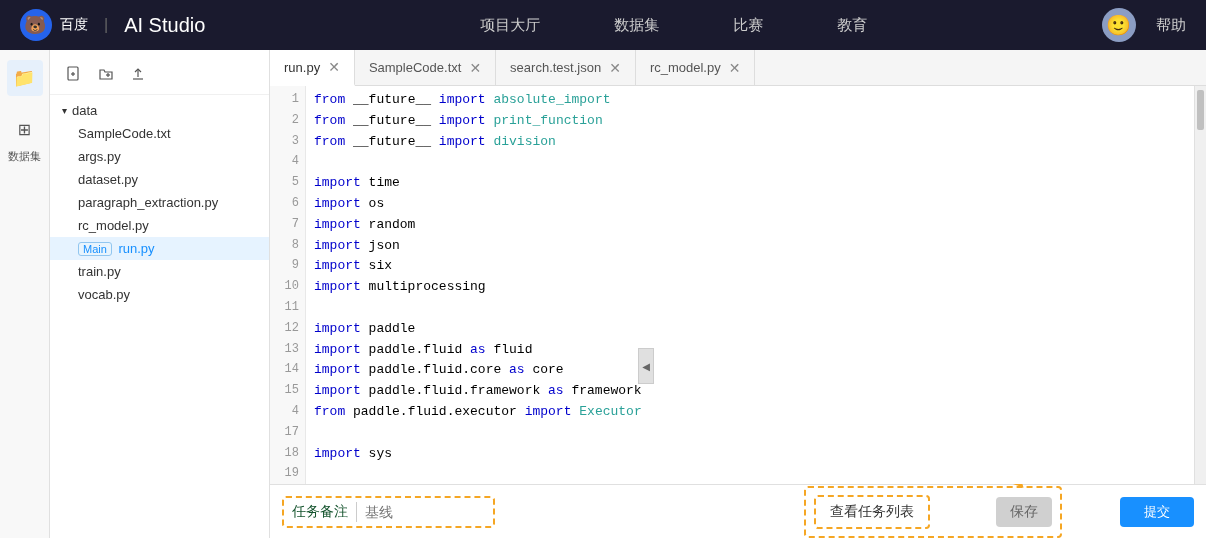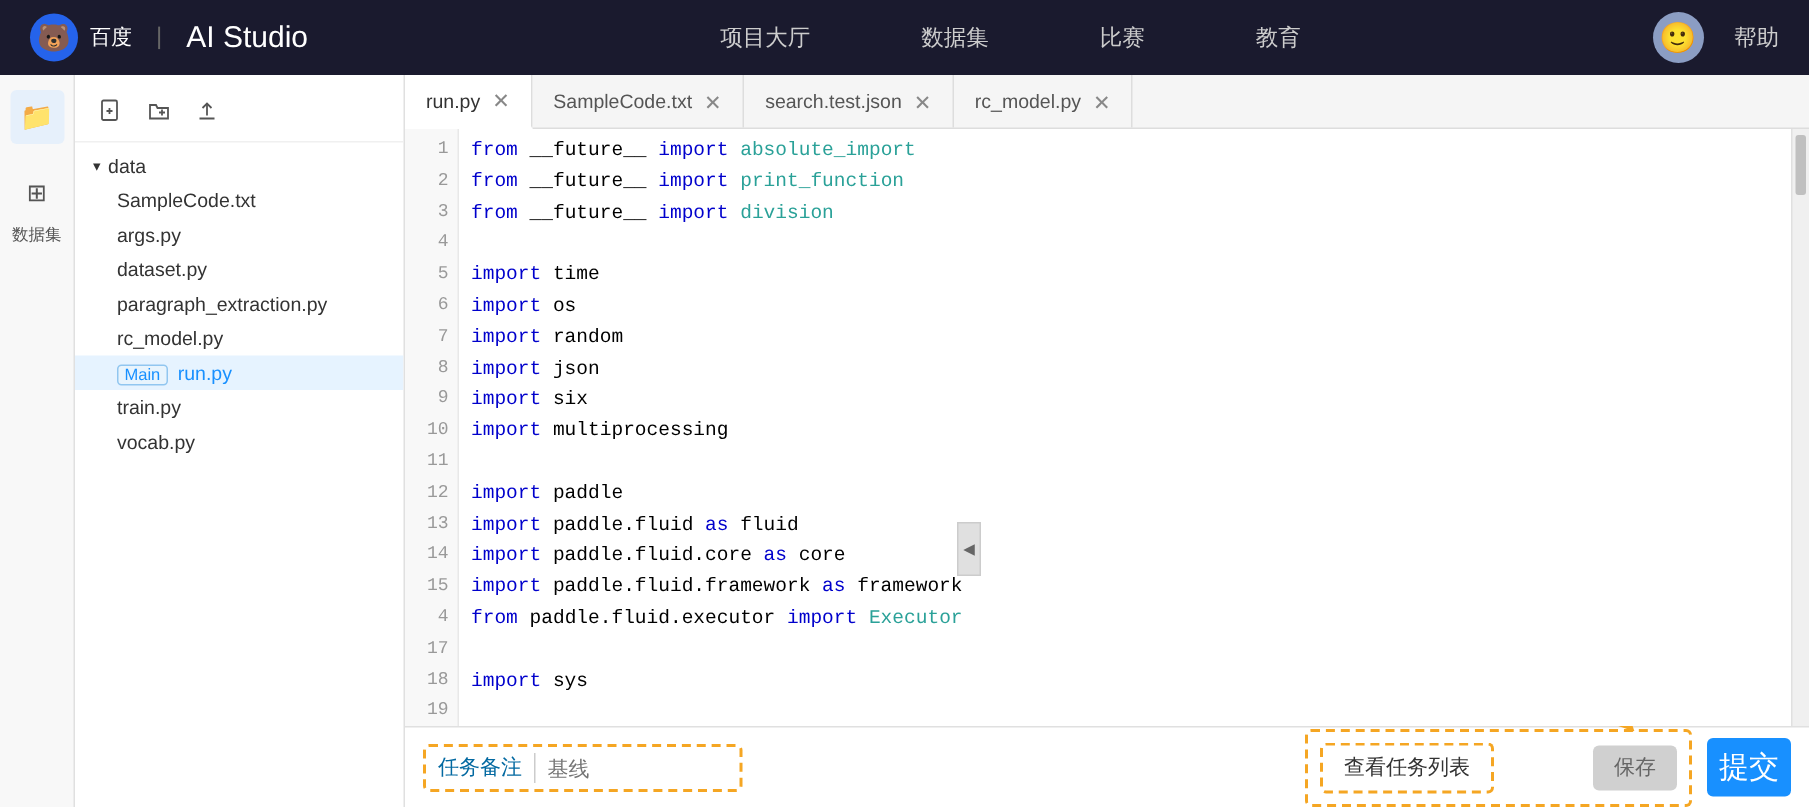--- a/index.html
+++ b/index.html
@@ -267,21 +267,21 @@
       display: flex;
       align-items: center;
       border: 2px dashed #f5a623;
       border-radius: 4px;
       padding: 4px 8px;
       gap: 8px;
       flex: 0 0 auto;
     }
     .task-note-label {
       font-size: 14px;
-      color: #0369a1;
+      color: #14532d;
       white-space: nowrap;
     }
     .baseline-input {
       border: none;
       outline: none;
       font-size: 14px;
       color: #999;
       width: 120px;
     }
     .input-divider {
@@ -307,25 +307,26 @@
       padding: 6px 14px;
       font-size: 14px;
       color: #666;
       cursor: pointer;
       white-space: nowrap;
     }
     .submit-btn {
       background: #1890ff;
       border: none;
       border-radius: 4px;
-      padding: 6px 8px;
-      font-size: 20px;
+      padding: 6px 24px;
+      font-size: 13px;
       color: #fff;
       cursor: pointer;
       white-space: nowrap;
+      margin-left: 48px;
     }
 
     
     .editor-right-scroll {
       width: 12px;
       background: #f0f0f0;
       border-left: 1px solid #e0e0e0;
     }
 
     

